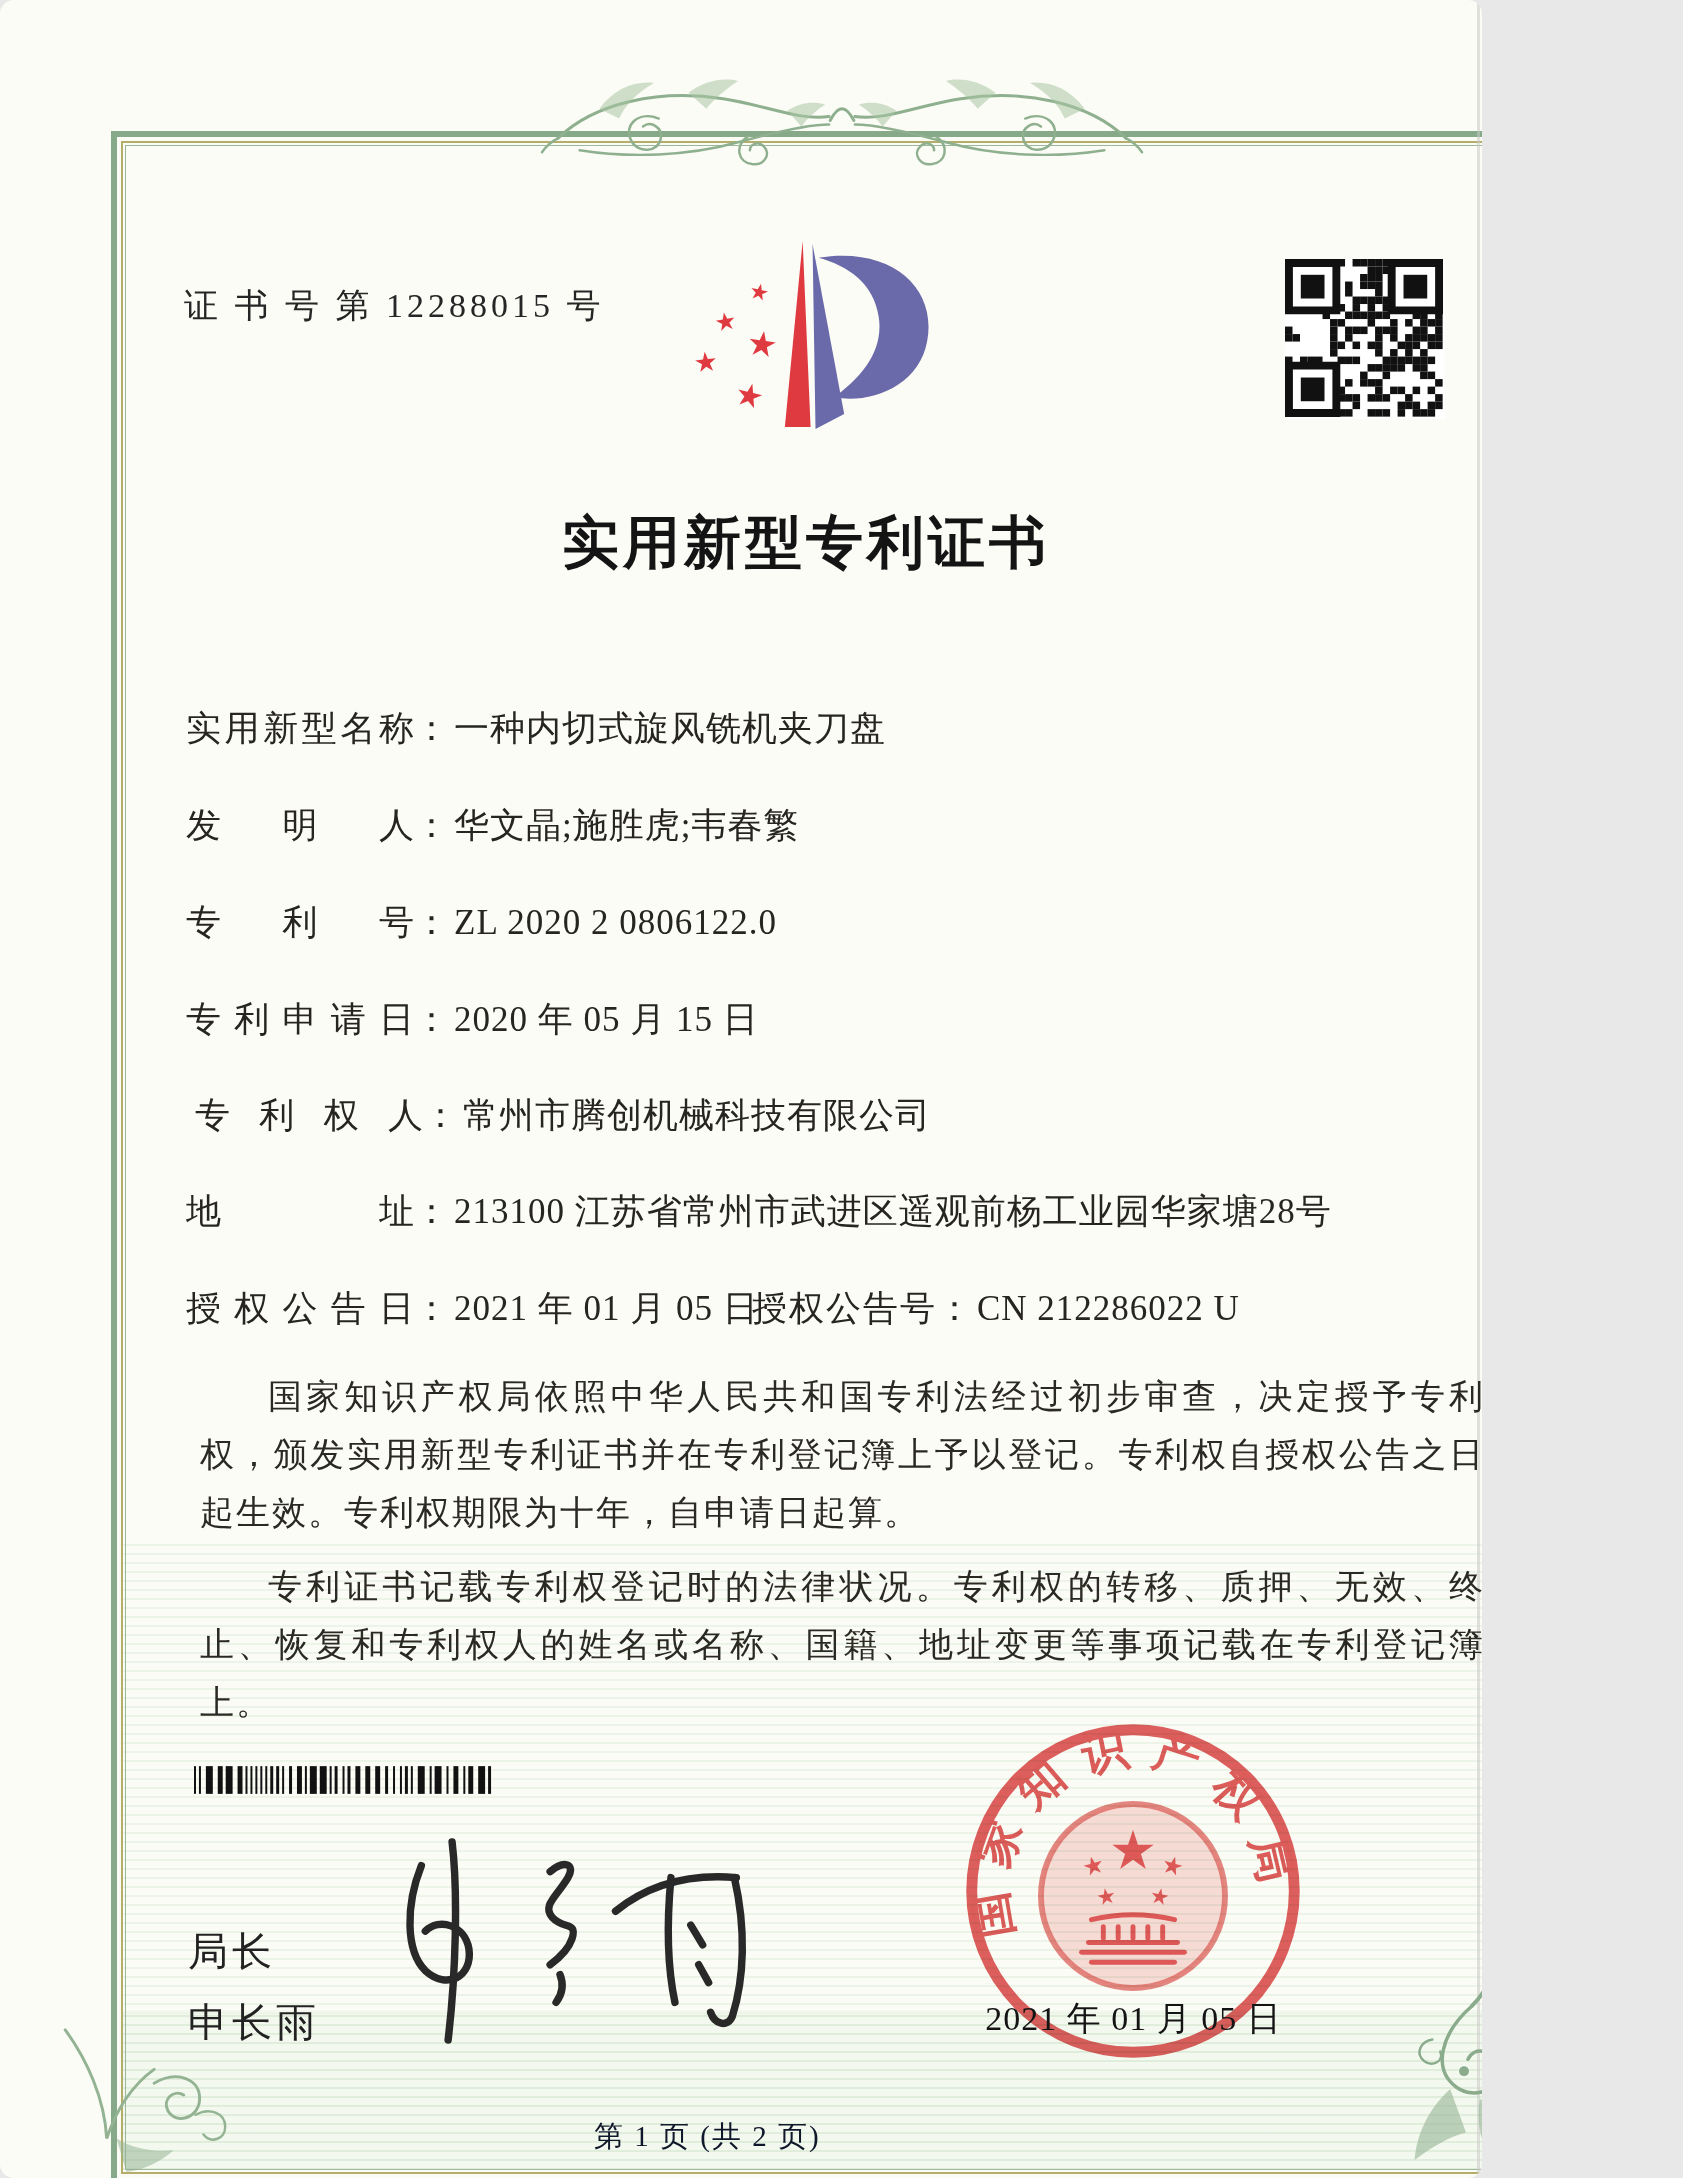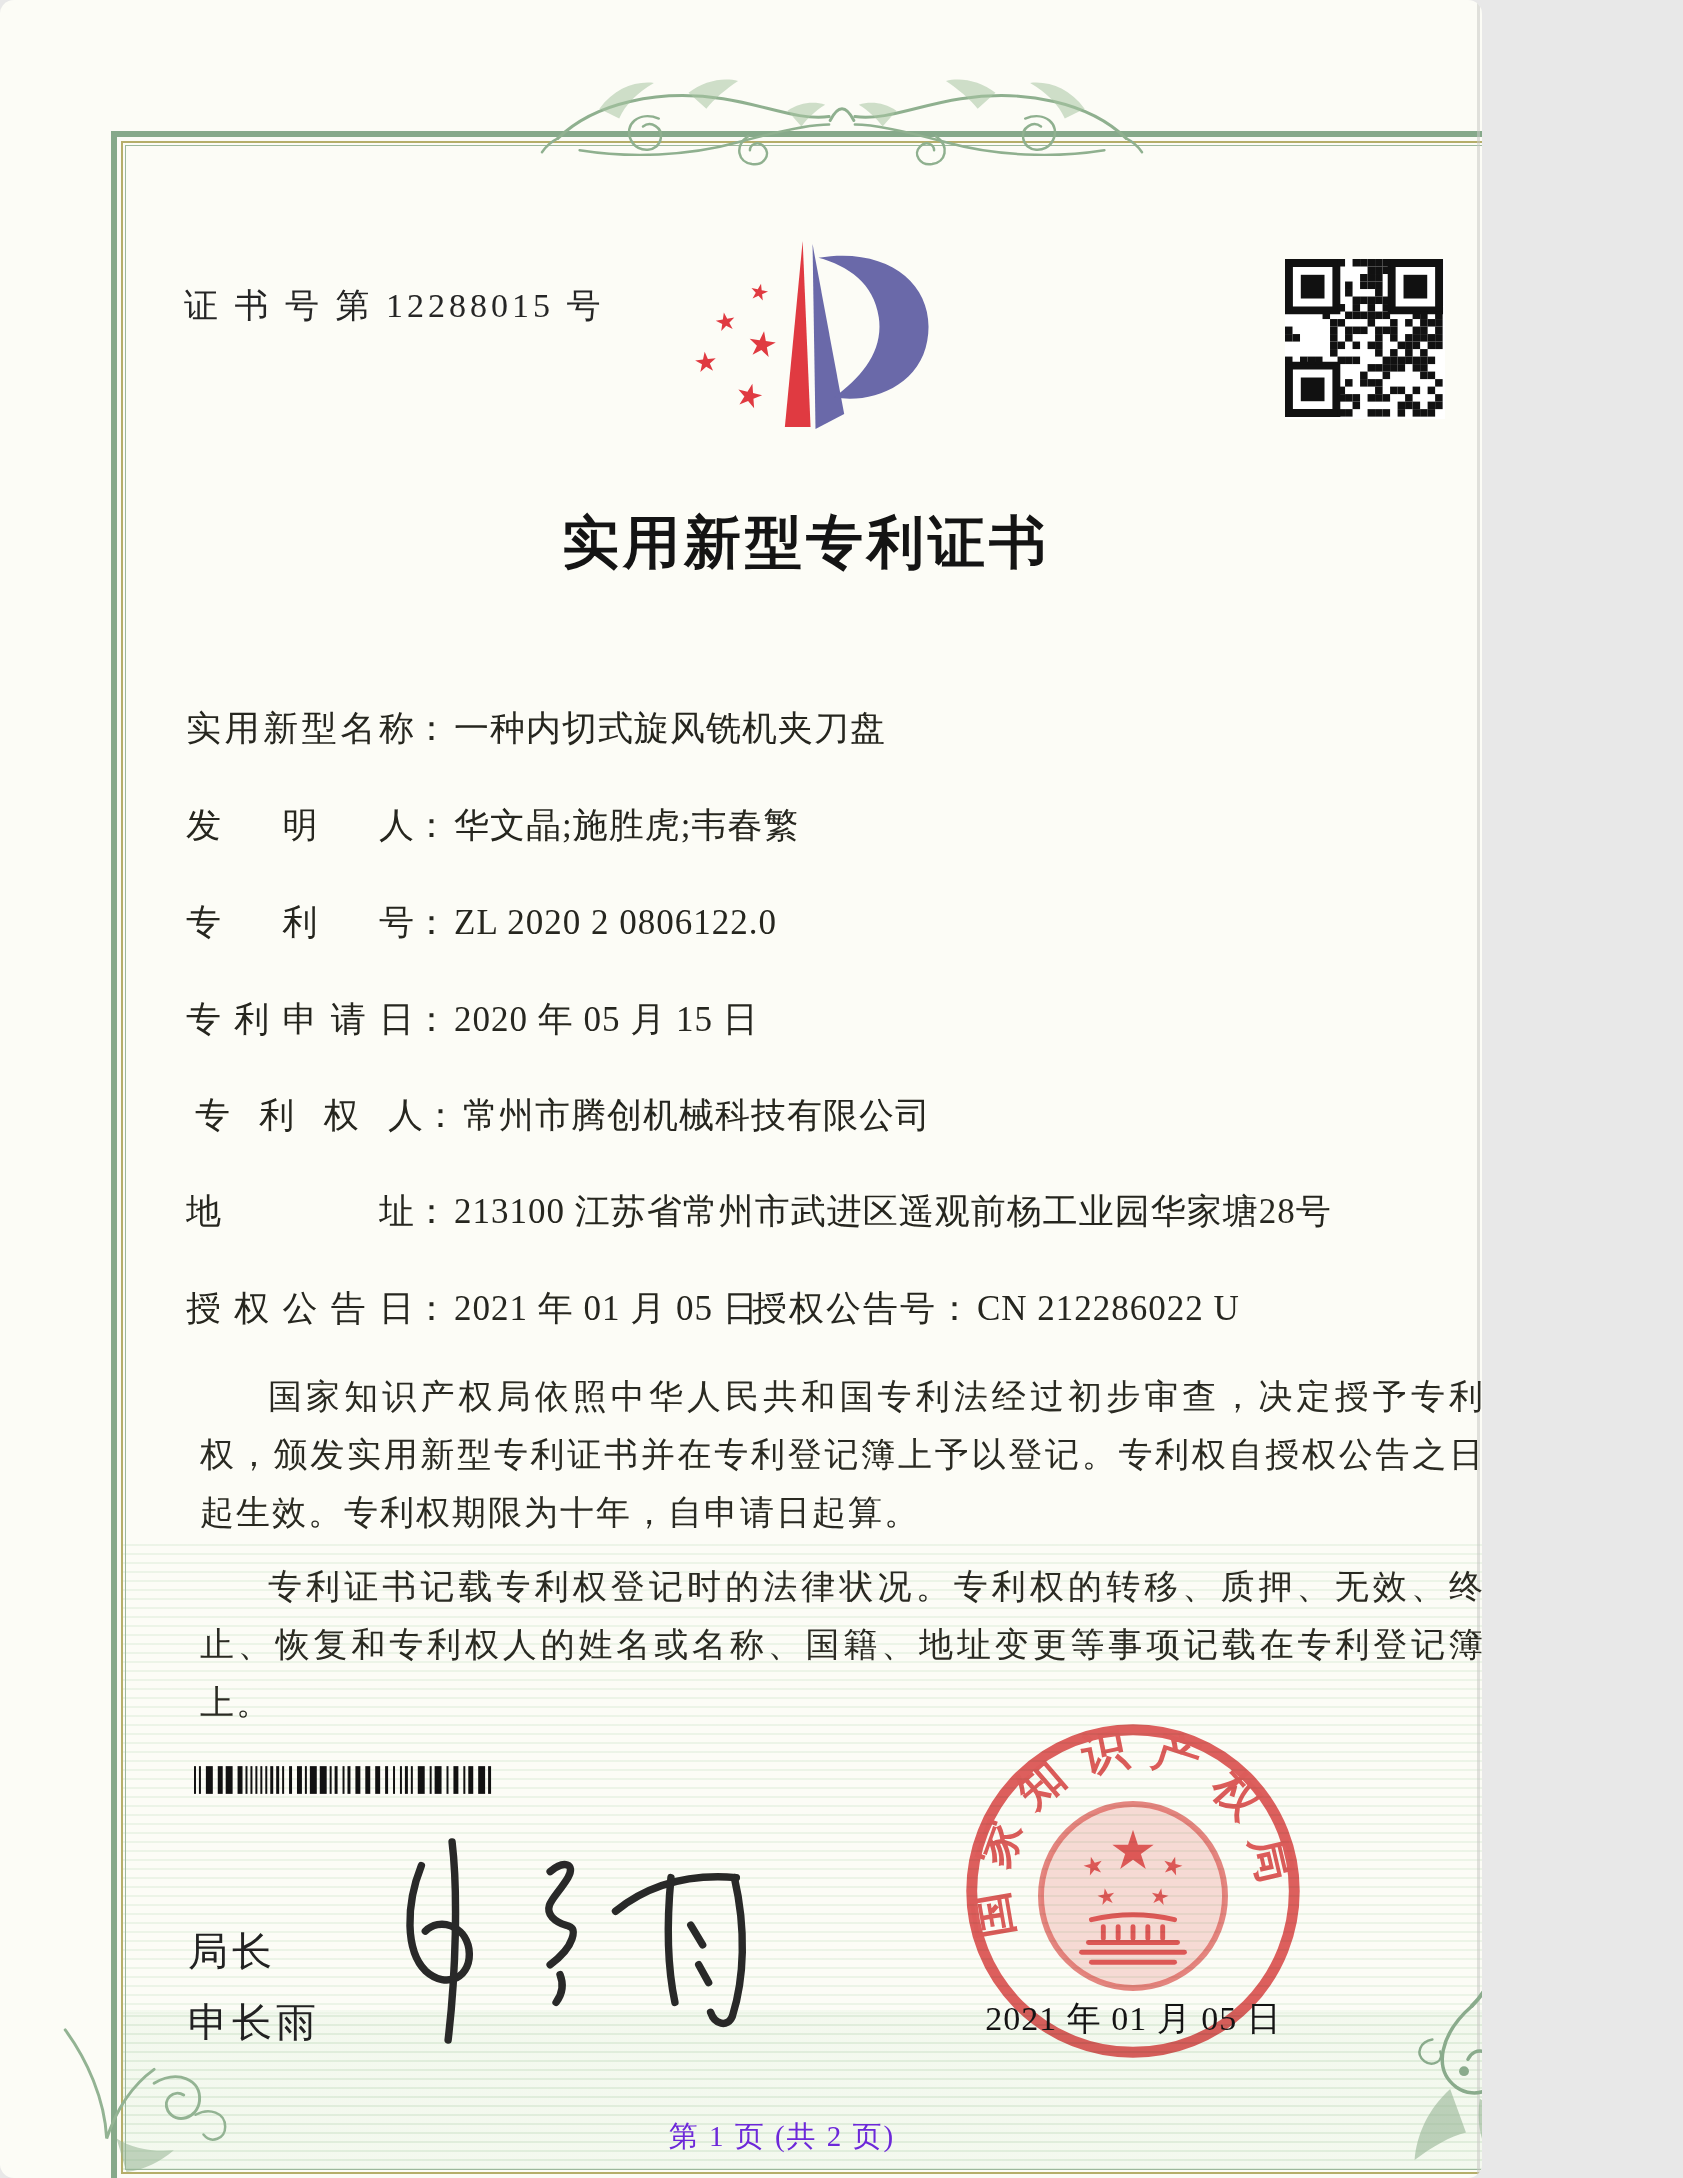--- a/index.html
+++ b/index.html
@@ -41,22 +41,22 @@
   .body-text p{margin:16px;text-indent:2em;}
 
   
   .barcode{position:absolute;left:194px;top:1766px;}
   .officer{position:absolute;left:188px;top:1879px;font-family:"Liberation Sans","DejaVu Sans",sans-serif;
            font-size:40px;color:#222;letter-spacing:4px;line-height:71px;margin-top:37px;}
   .sig{position:absolute;left:356px;top:1814px;}
   .seal{position:absolute;left:945px;top:1703px;mix-blend-mode:multiply;}
   .seal-date{position:absolute;left:960px;top:1996px;width:347px;text-align:center;
              font-size:34px;color:#141414;letter-spacing:1px;}
-  .footer{position:absolute;left:594px;top:2117px;width:376px;text-align:center;
-          font-size:29px;color:#6d28d9;letter-spacing:2px;}
+  .footer{position:absolute;left:594px;top:2117px;width:376px;text-align:left;
+          font-size:29px;color:#0f172a;letter-spacing:2px;}
 </style>
 </head>
 <body>
 
 <div class="page">
 
   <div class="waves1"></div>
   <div class="waves2"></div>
 
   <div class="frame-outer">

